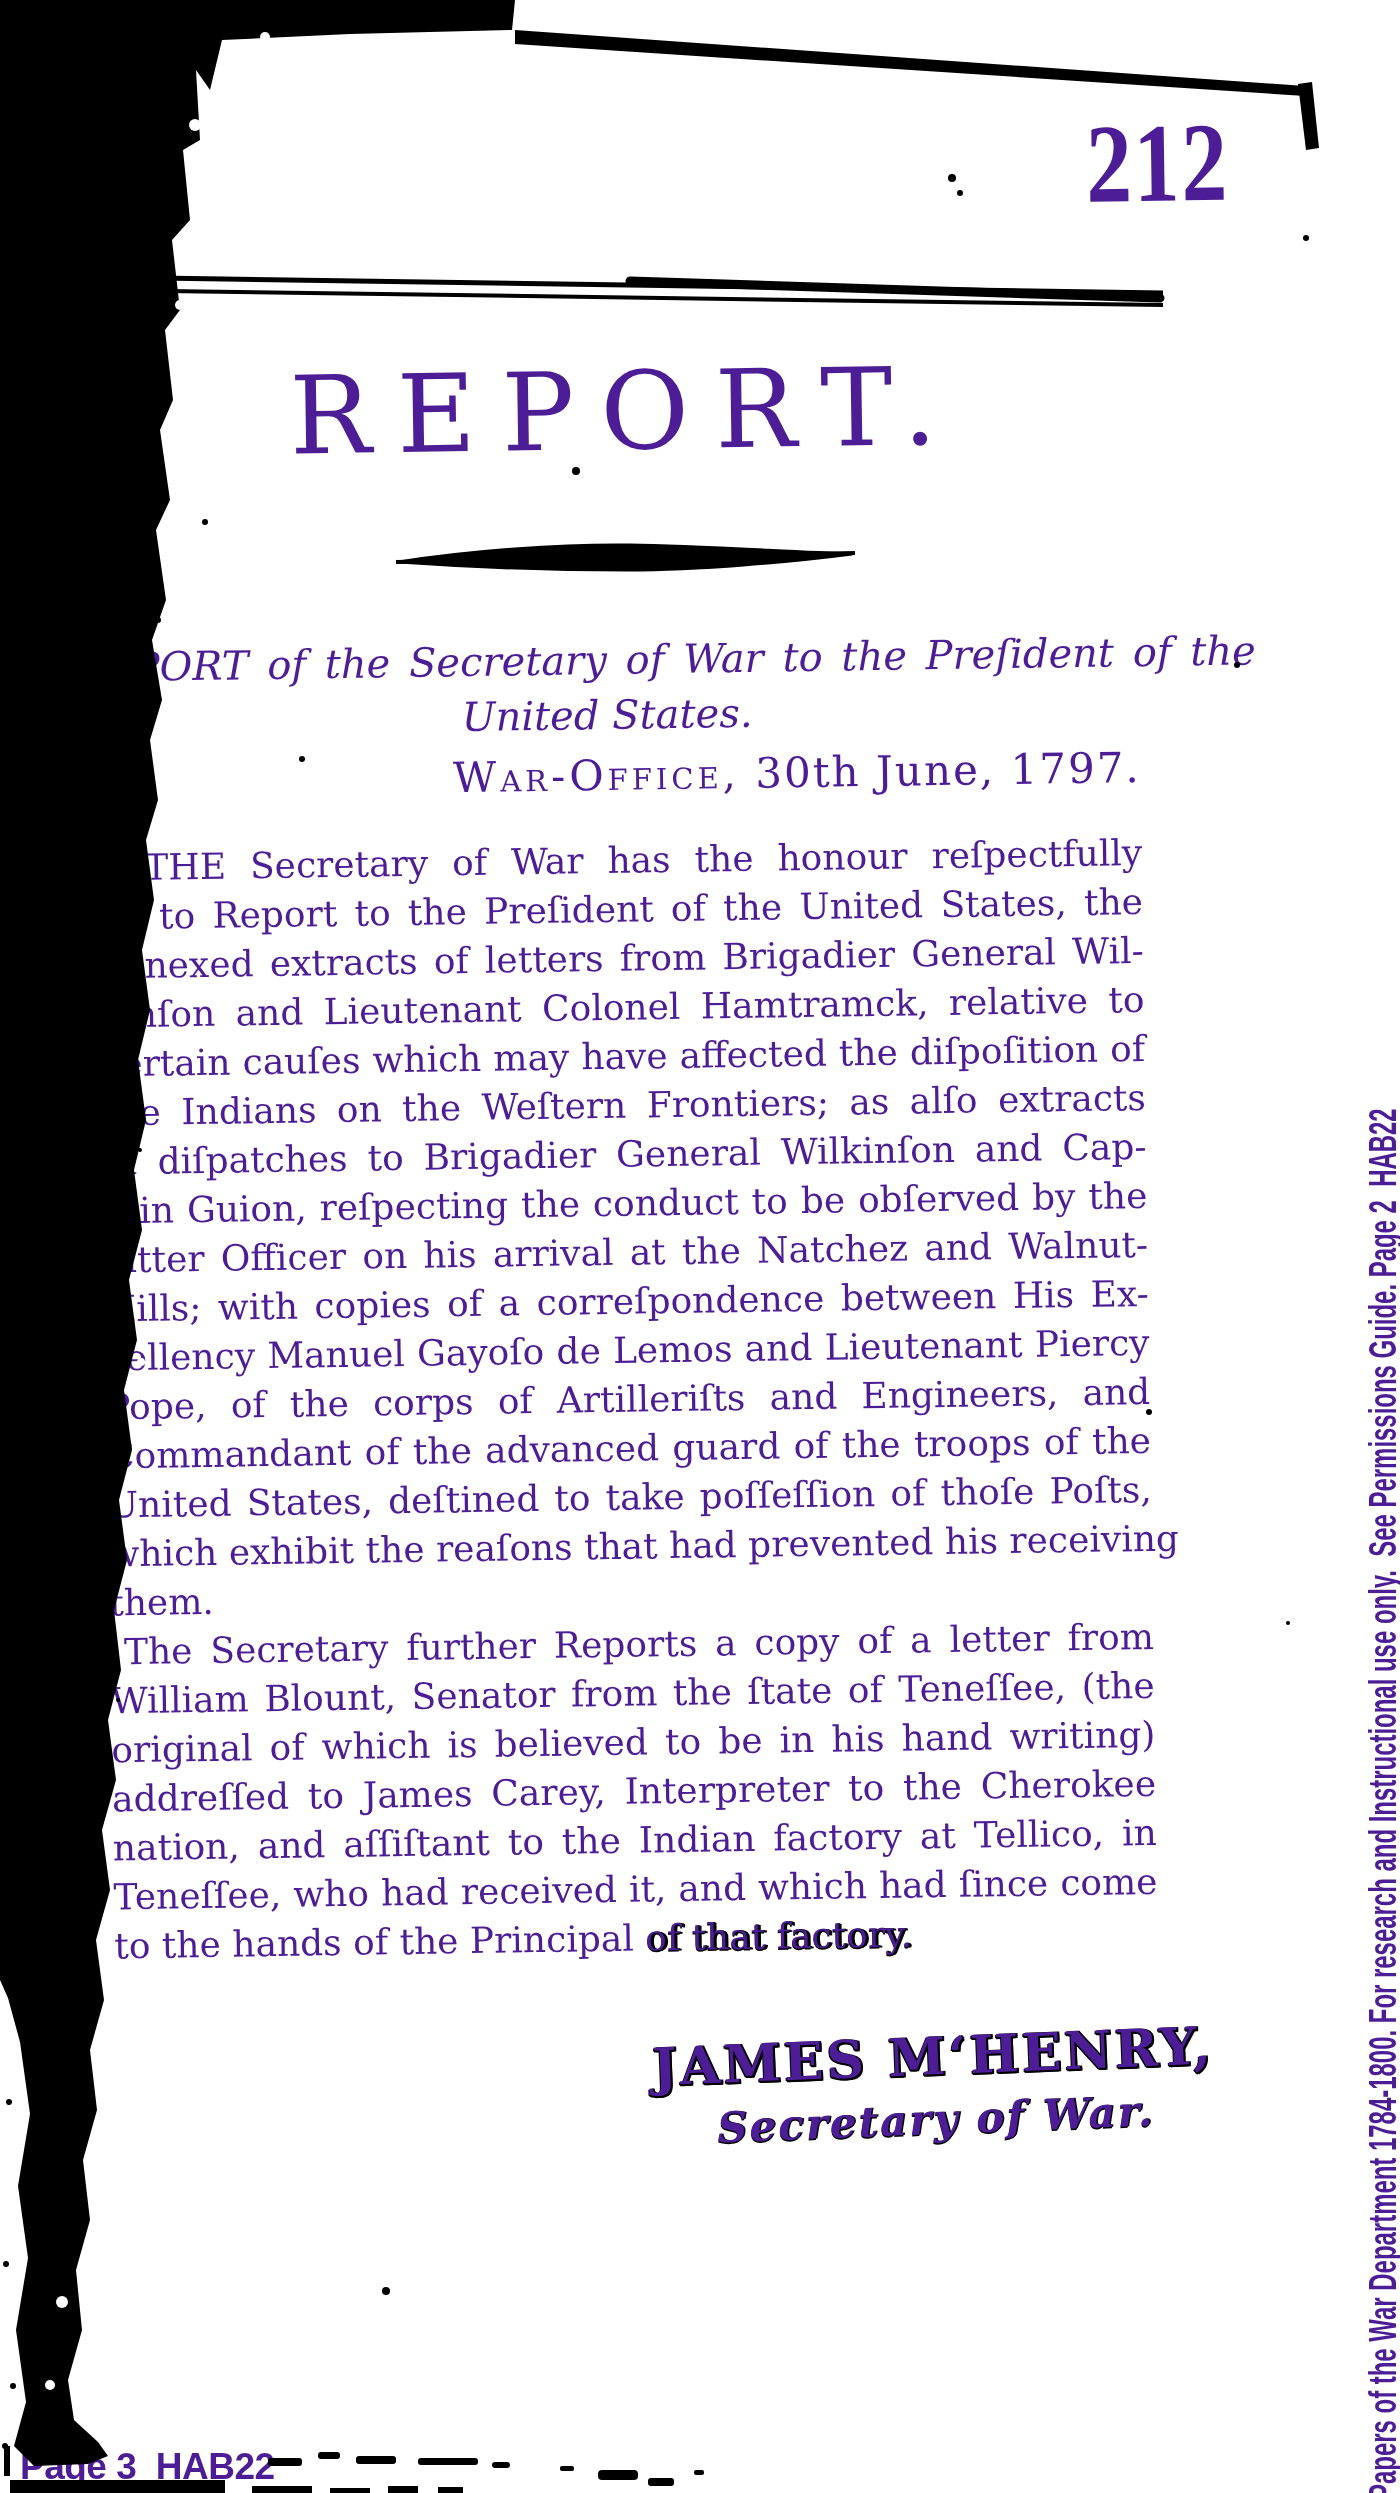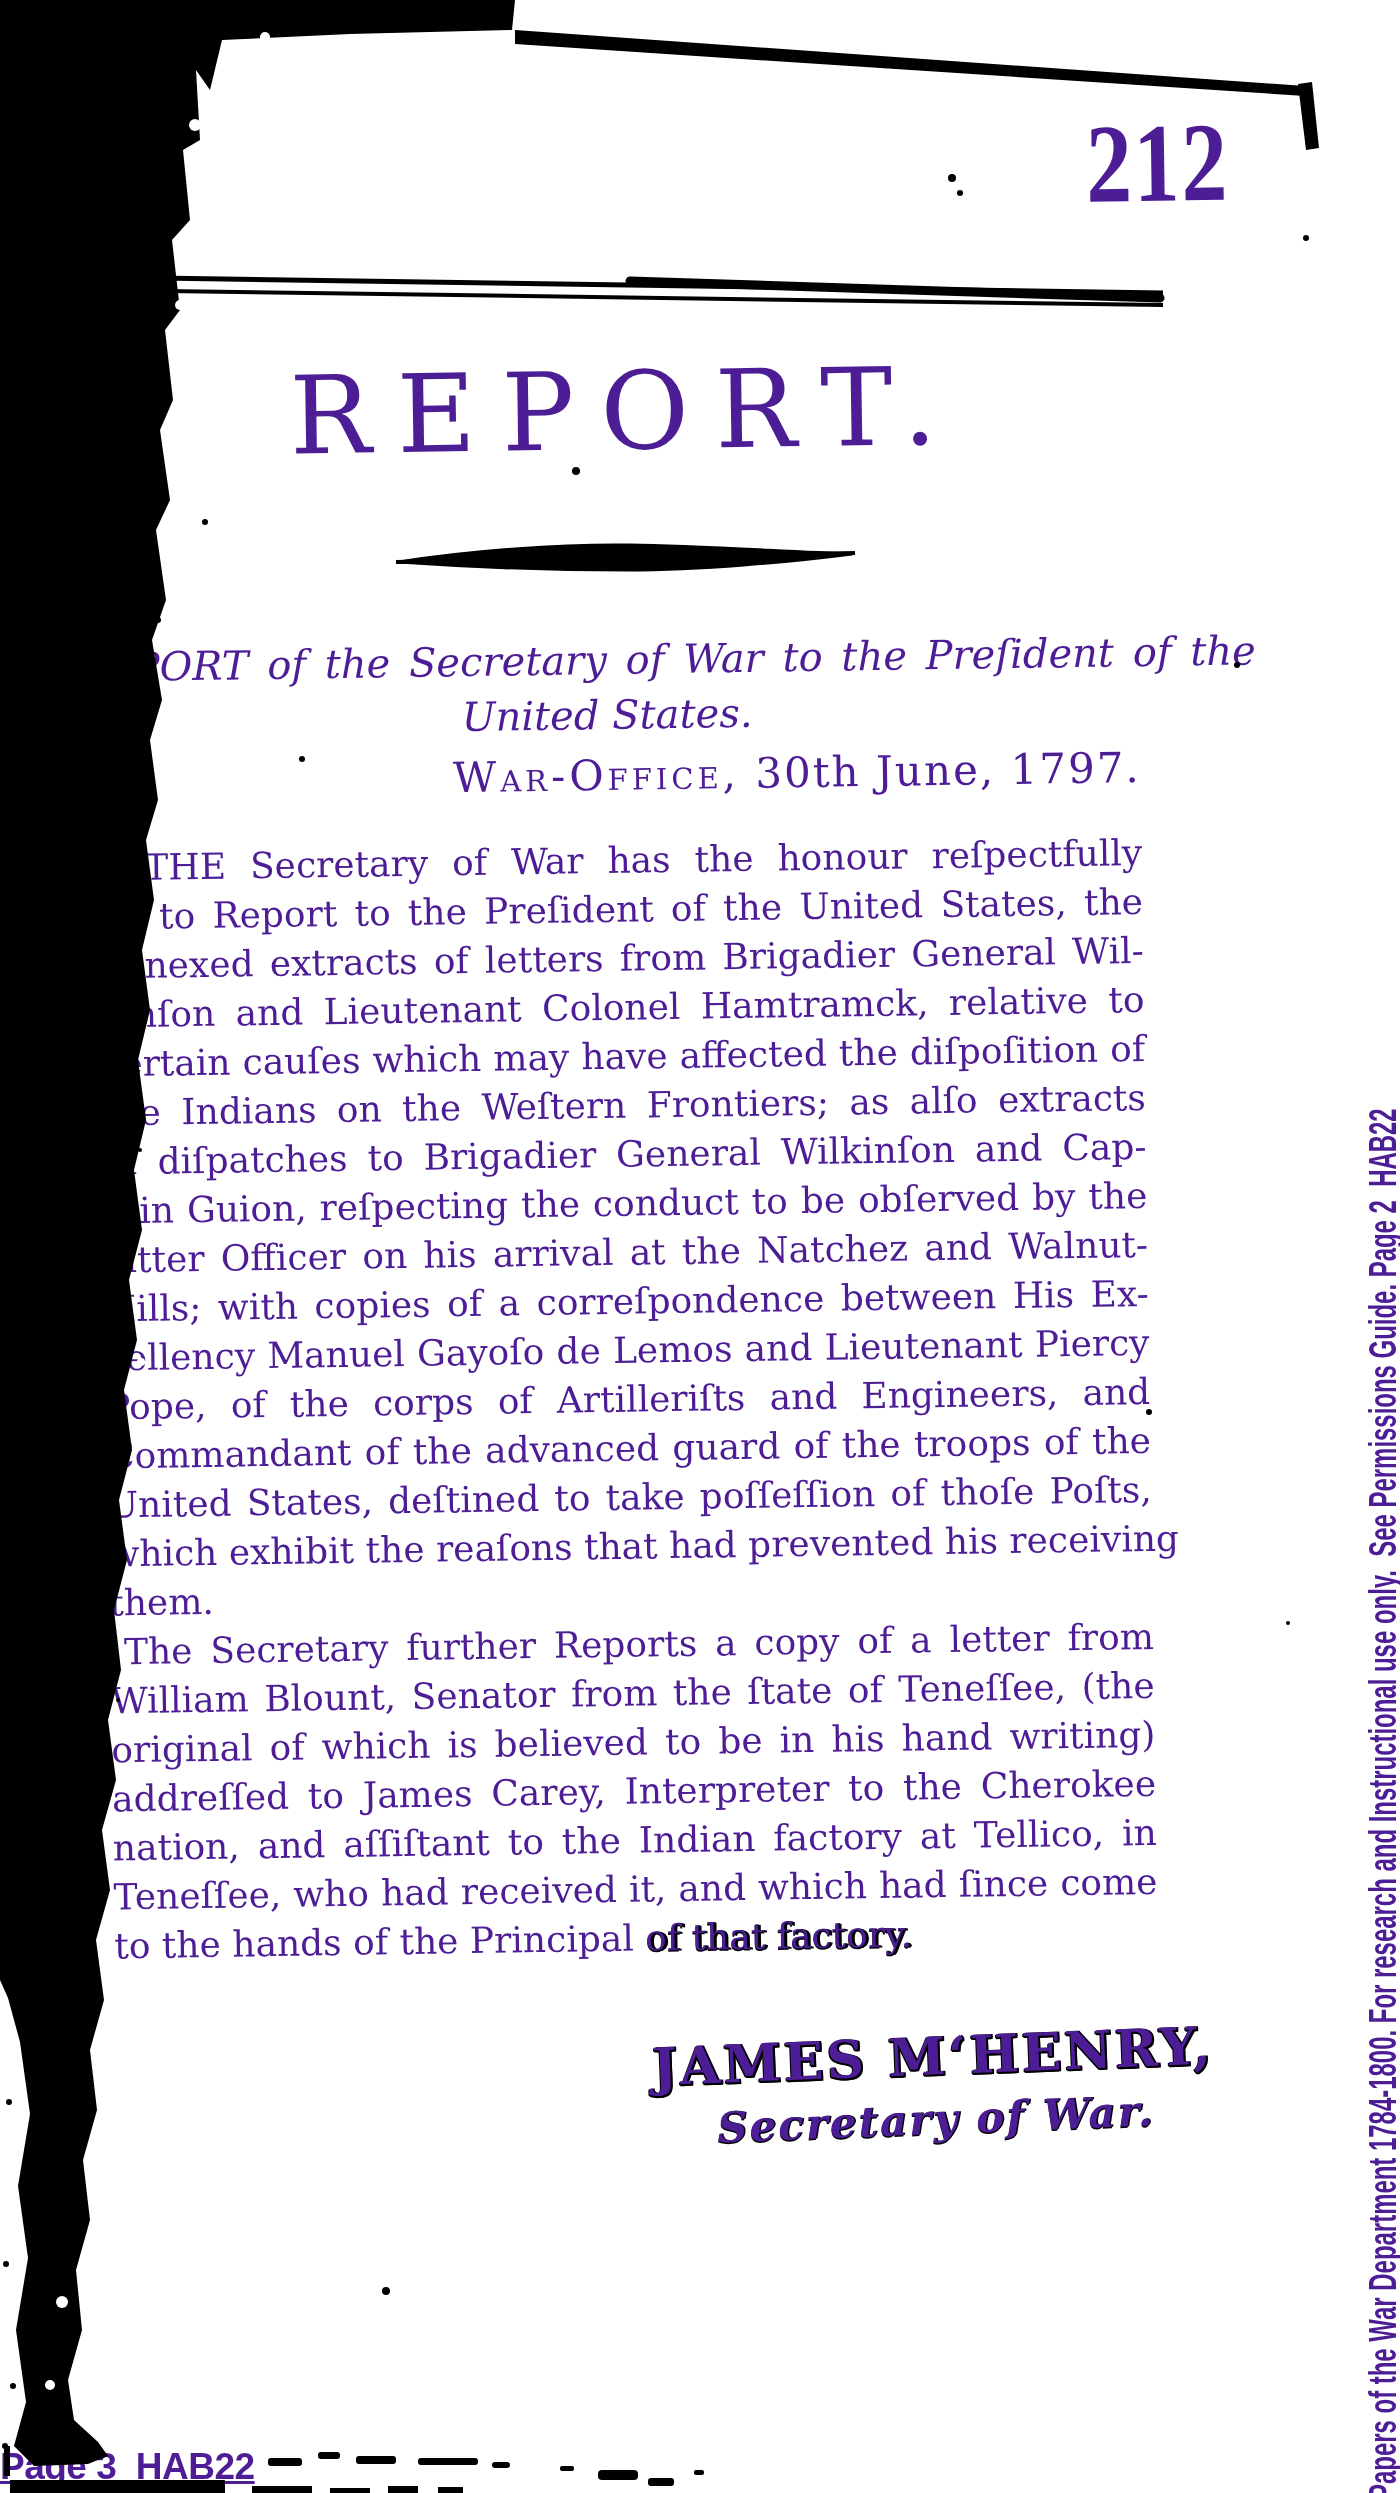--- a/index.html
+++ b/index.html
@@ -76,25 +76,24 @@
   }
   .sidebar-text{
     position:absolute;left:1364px;top:2500px;
     font-family:"Liberation Sans", sans-serif;
     font-weight:700;font-size:38px;line-height:38px;
     white-space:pre;
     transform:rotate(-90deg) scaleX(0.63);
     transform-origin:0 0;
   }
   .footer-label{
-    left:0;top:2446px;
+    left:20px;top:2446px;
     font-family:"Liberation Sans", sans-serif;
     font-weight:700;font-size:37px;letter-spacing:-0.5px;
     white-space:pre;
-    text-decoration:underline;
   }
   .artifacts{position:absolute;inset:0;pointer-events:none;}
 </style>
 </head>
 <body>
 
 <div class="page">
 
   <div class="content">
 

